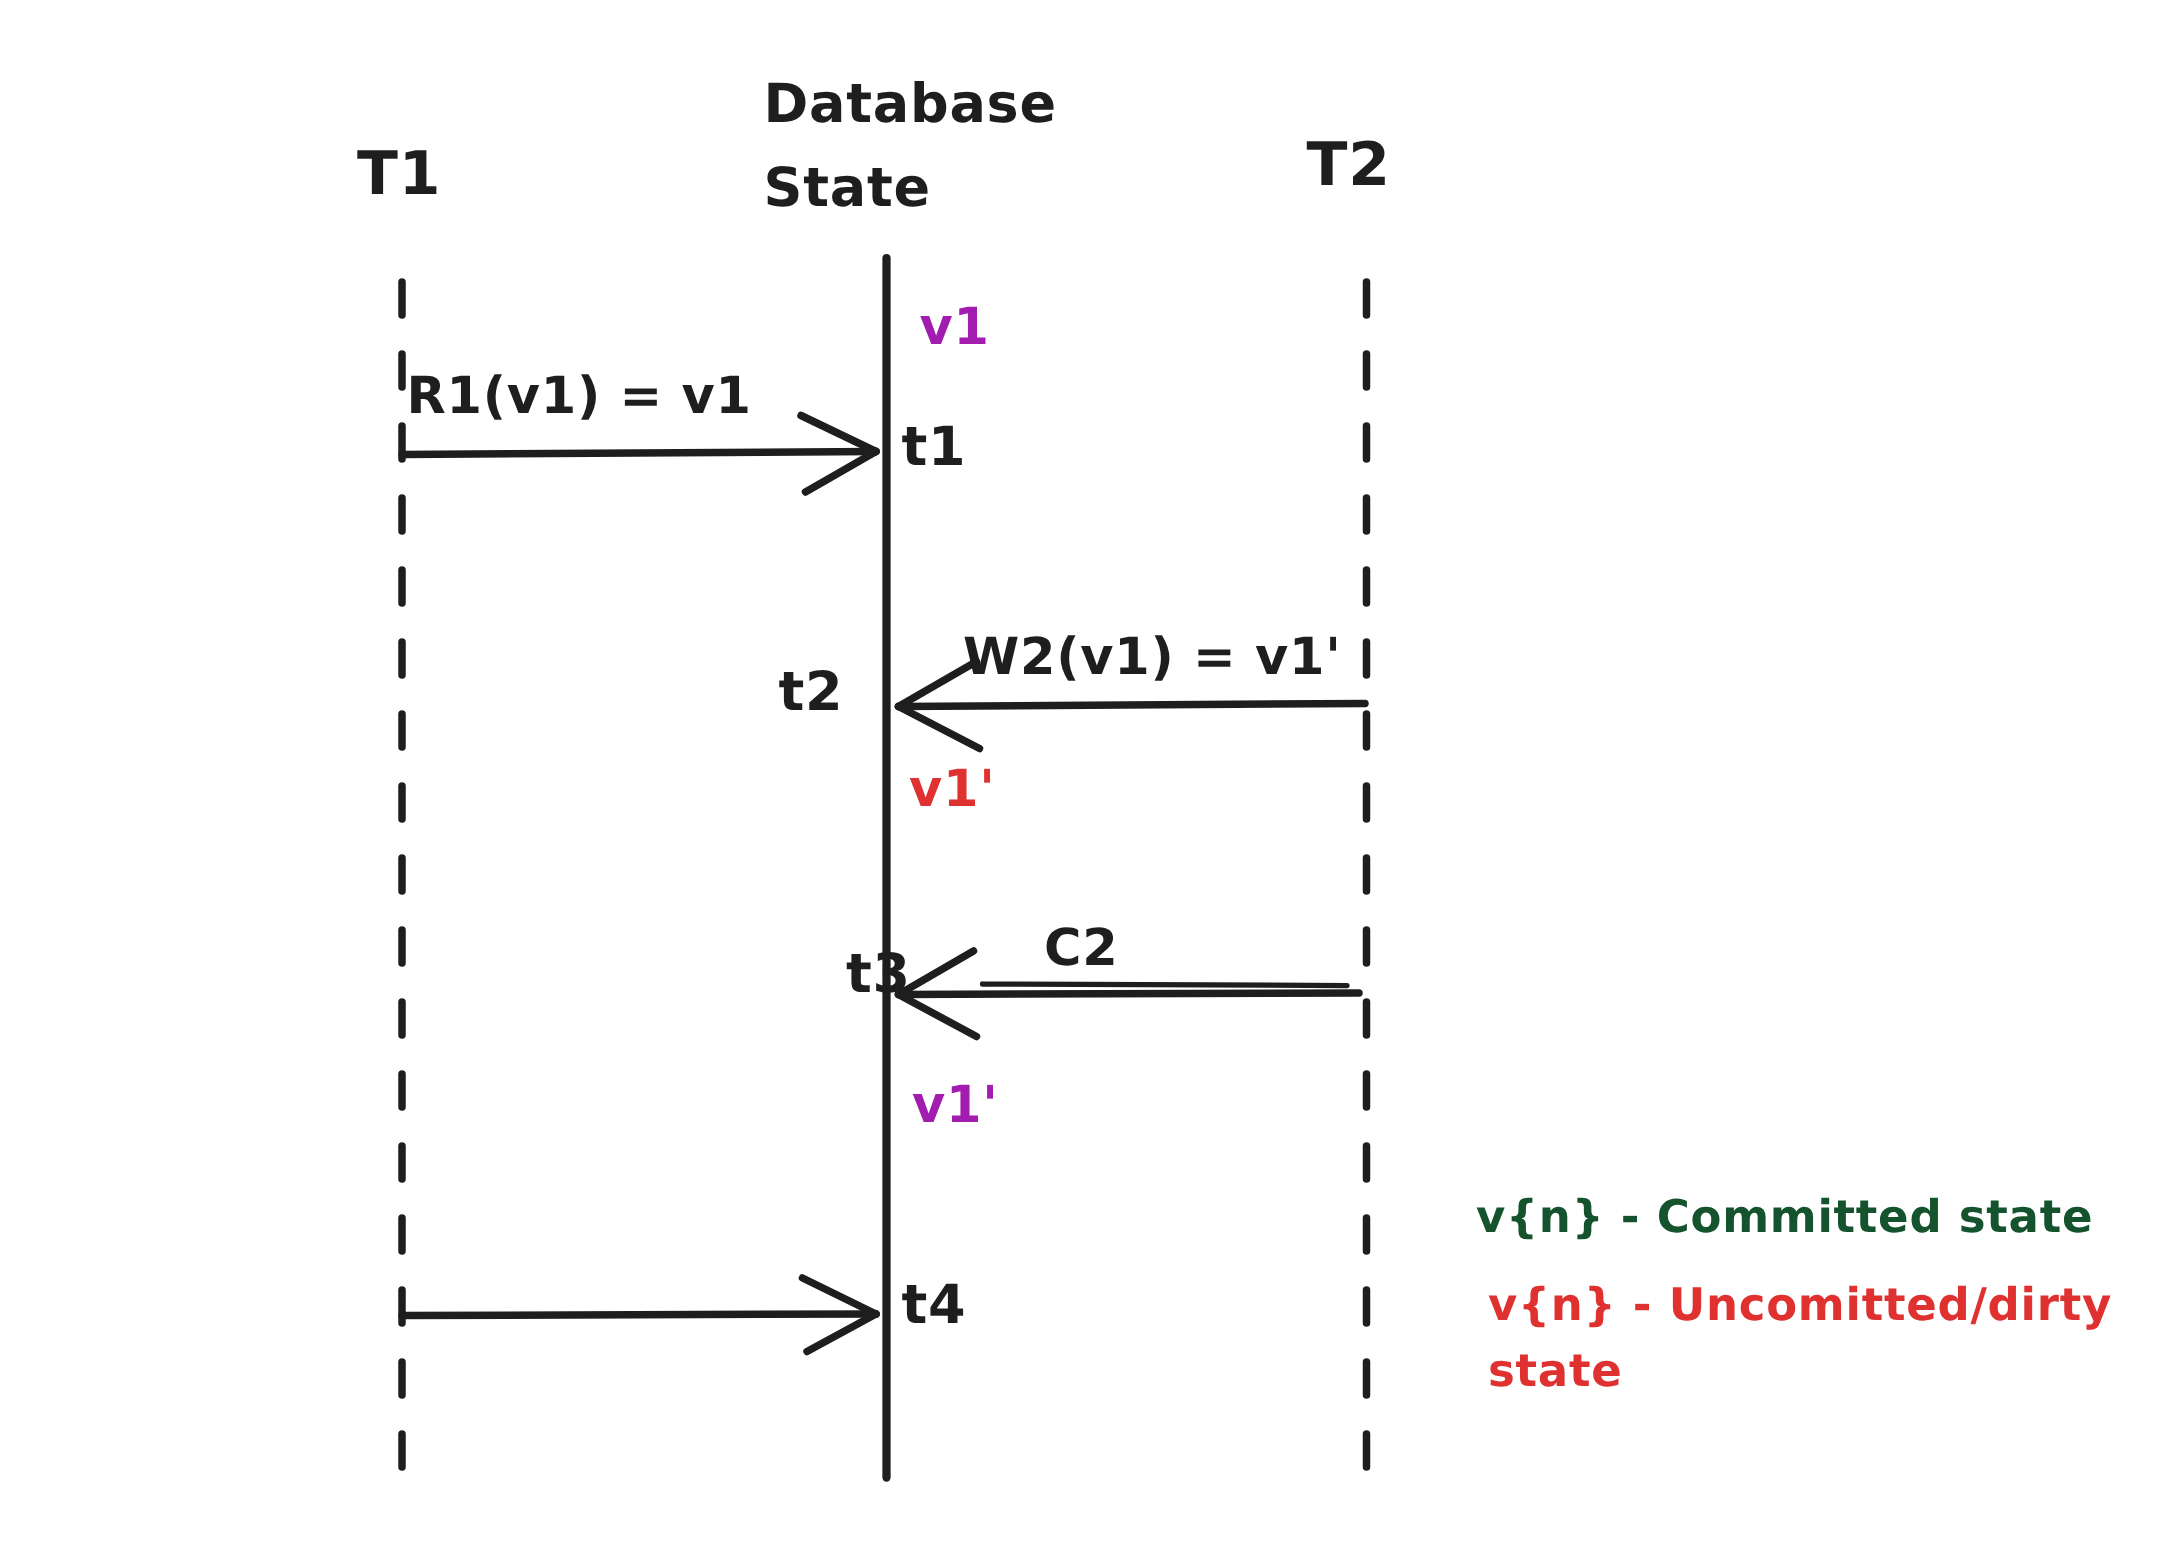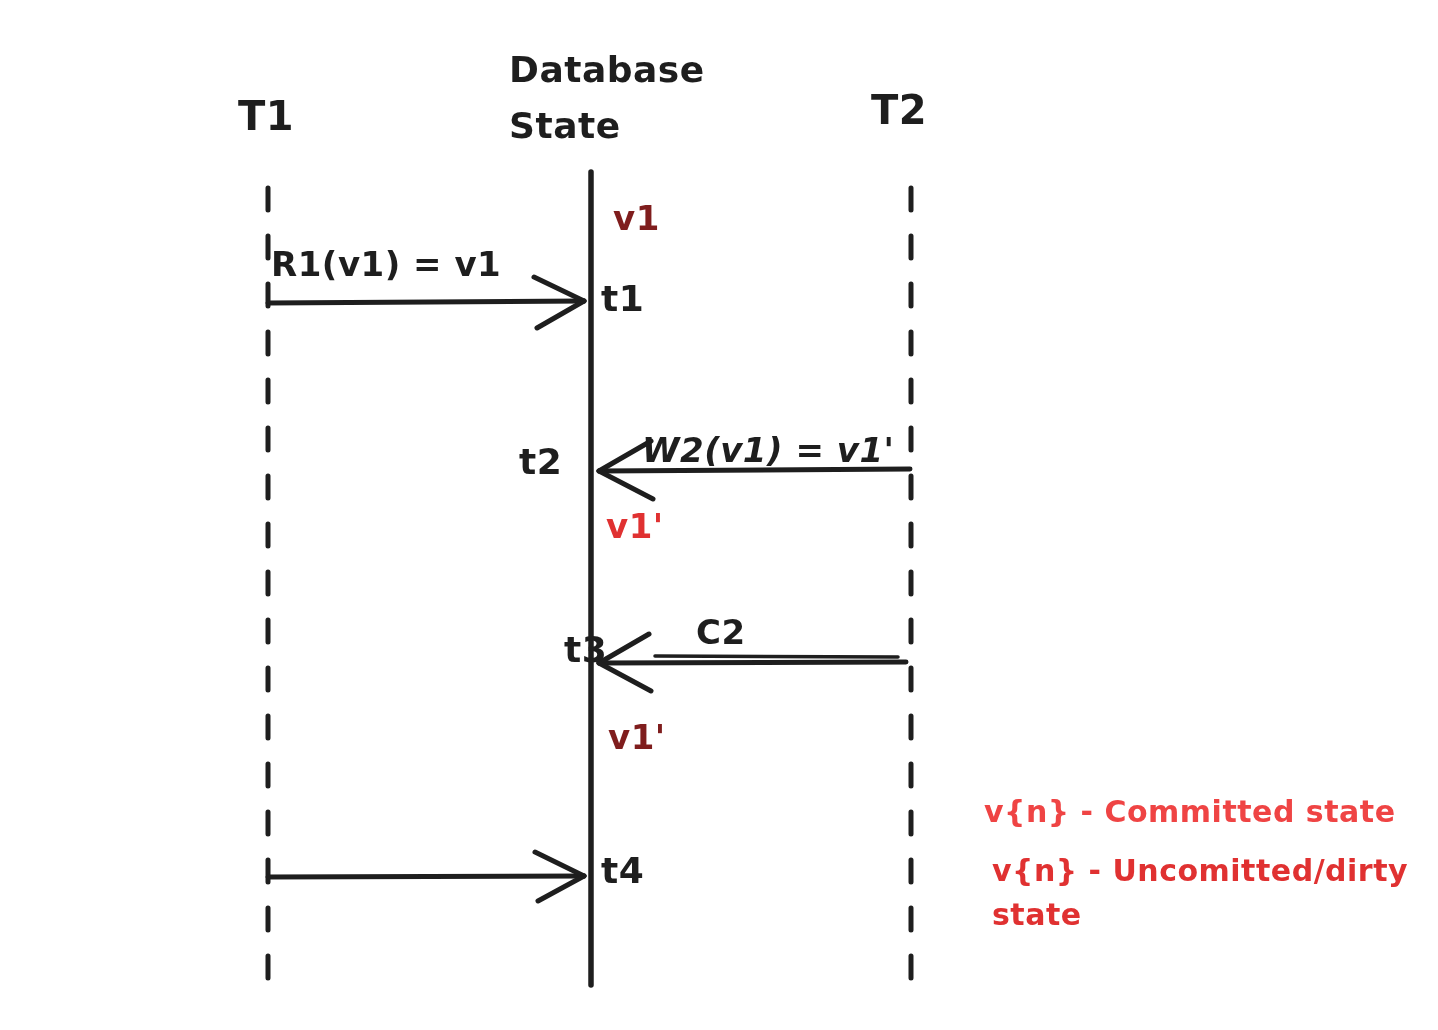--- a/index.html
+++ b/index.html
@@ -28,24 +28,24 @@
     font-weight: 700;
     line-height: 1.1;
     color: #1e1e1e;
     letter-spacing: 0.5px;
   }
   .lane-label   { font-size: 40px; }
   .title        { font-size: 36px; line-height: 56px; }
   .msg          { font-size: 34px; }
   .tick         { font-size: 36px; }
   .state        { font-size: 34px; }
-  .state.green  { color: #7f1d1d; }
+  .state.green  { color: #a21caf; }
   .state.red    { color: #e03131; }
   .legend-line  { font-size: 30px; line-height: 44px; }
-  .legend-line.green { color: #ef4444; }
+  .legend-line.green { color: #14532d; }
   .legend-line.red   { color: #e03131; white-space: normal; width: 470px; }
 </style>
 </head>
 <body>
 
 <div class="stage">
 
   <svg class="strokes" viewBox="0 0 1438 1030" fill="none" stroke="#1e1e1e" stroke-width="5" stroke-linecap="round">
 
     <line x1="268" y1="188" x2="268" y2="1002" stroke-dasharray="22 26"></line>
@@ -85,21 +85,21 @@
     <div>State</div>
   </div>
 
   <div class="lbl lane-label" style="left:871px; top:88px;">T2</div>
 
   <div class="lbl state green" style="left:613px; top:200px;">v1</div>
   <div class="lbl state red" style="left:606px; top:508px;">v1'</div>
   <div class="lbl state green" style="left:608px; top:719px;">v1'</div>
 
   <div class="lbl msg" style="left:271px; top:246px;">R1(v1) = v1</div>
-  <div class="lbl msg" style="left:642px; top:432px;font-style:italic;">W2(v1) = v1'</div>
+  <div class="lbl msg" style="left:642px; top:420px;">W2(v1) = v1'</div>
   <div class="lbl msg" style="left:696px; top:614px;">C2</div>
 
   <div class="lbl tick" style="left:601px; top:279px;">t1</div>
   <div class="lbl tick" style="left:519px; top:442px;">t2</div>
   <div class="lbl tick" style="left:519px; top:630px;margin-left:45px;">t3</div>
   <div class="lbl tick" style="left:601px; top:851px;">t4</div>
 
   <div class="lbl legend-line green" style="left:984px; top:790px;">v{n} - Committed state</div>
   <div class="lbl legend-line red" style="left:992px; top:849px;">v{n} - Uncomitted/dirty state</div>
 

